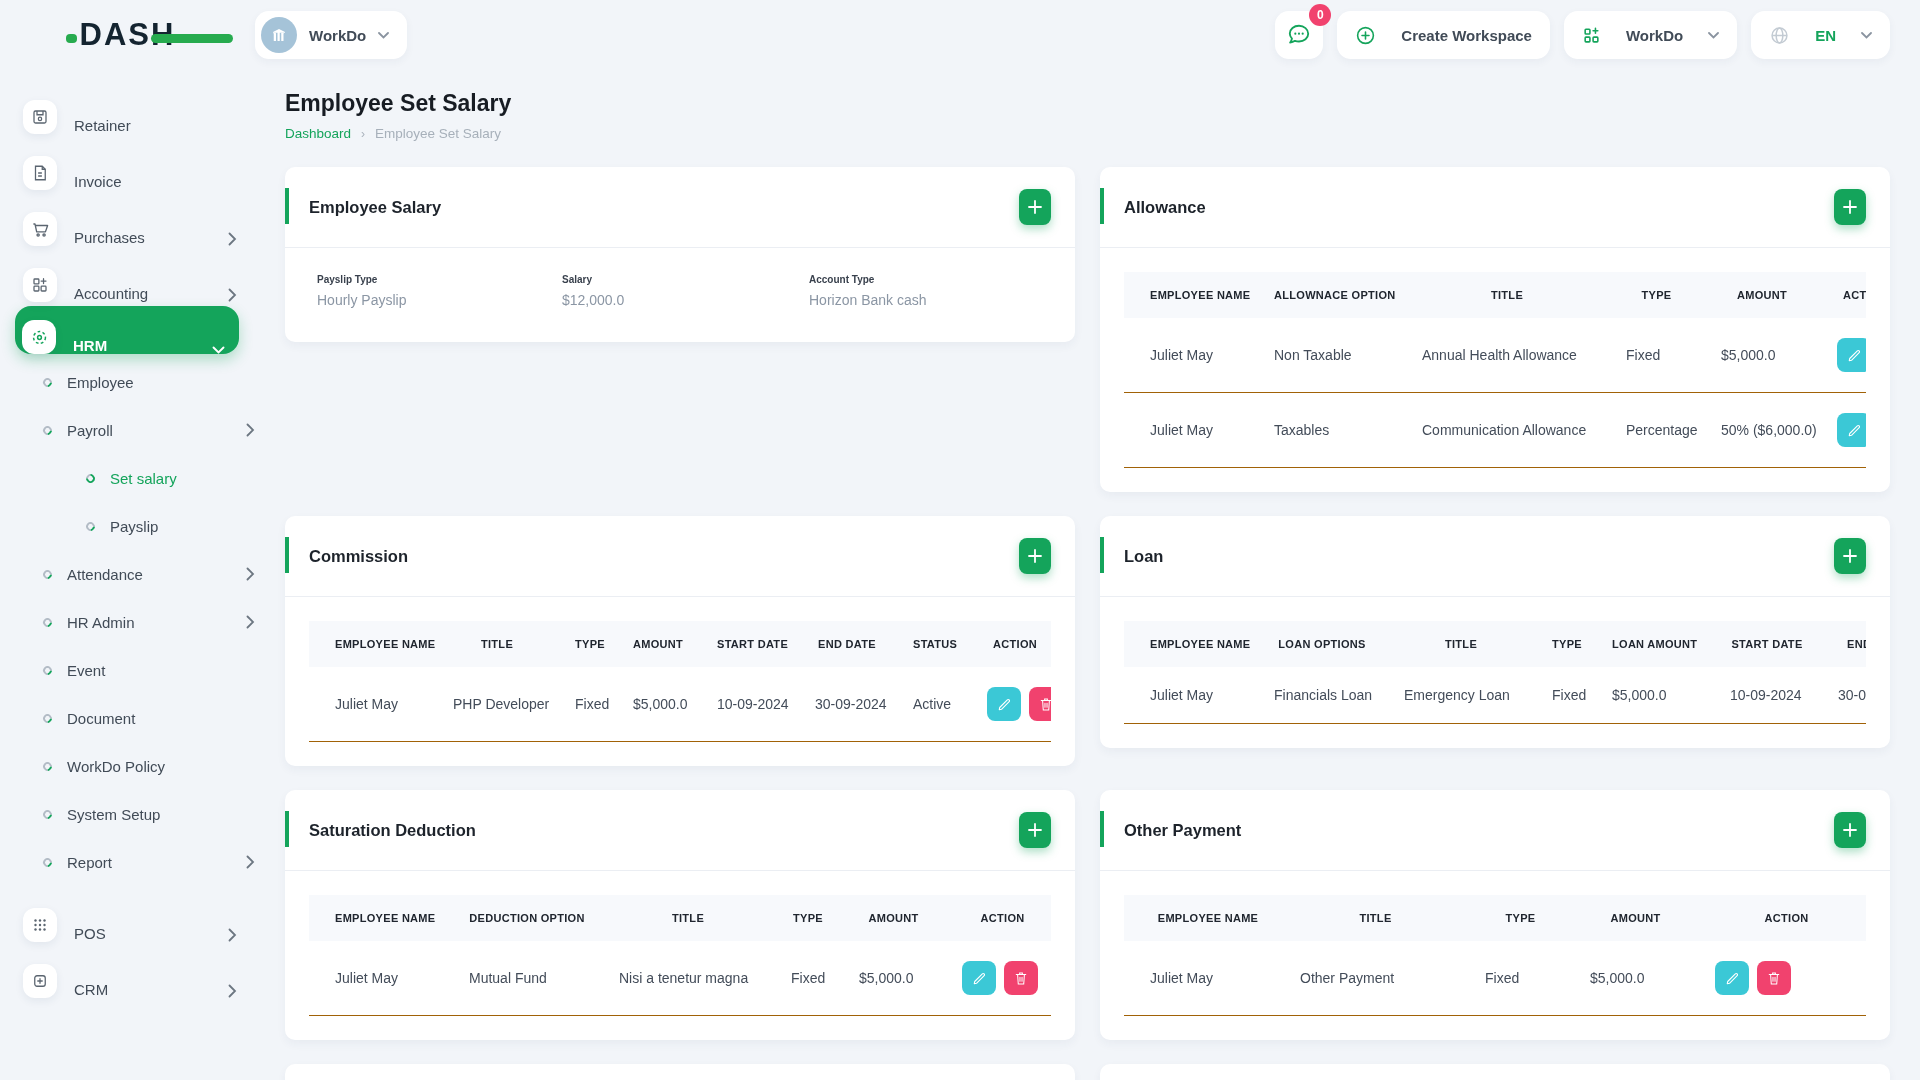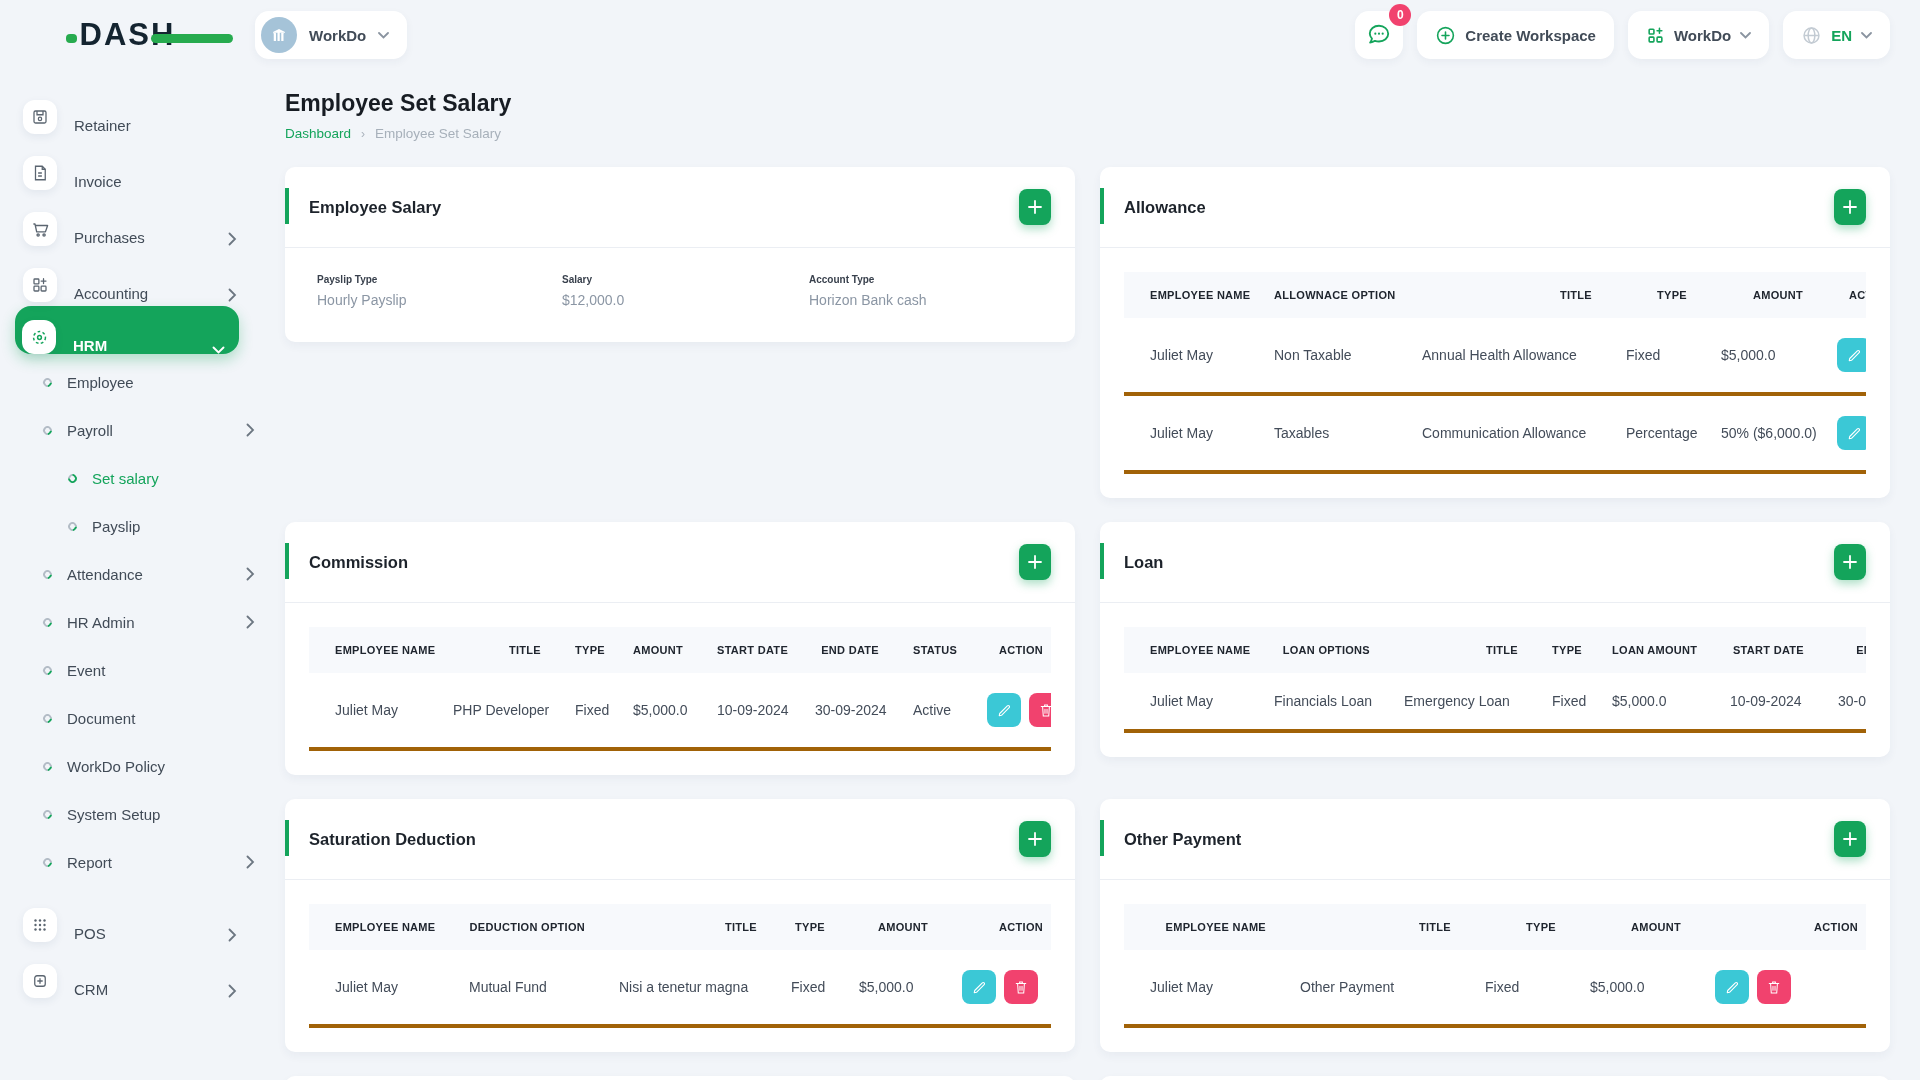--- a/index.html
+++ b/index.html
@@ -19,34 +19,34 @@
   .pill { background:#fff; border-radius:14px; box-shadow:0 3px 8px rgba(40,60,100,.05);
           display:flex; align-items:center; height:48px; }
   .ws-pill { padding:6px 18px 6px 6px; gap:12px; cursor:pointer; }
   .avatar { width:36px; height:36px; border-radius:50%; background:#a5c3d8; display:flex; align-items:center; justify-content:center; }
   .pill-label { font-size:15px; font-weight:600; color:#414b57; }
   .topbar-right { margin-left:auto; margin-right:30px; display:flex; align-items:center; gap:14px; }
   .icon-pill { width:48px; justify-content:center; position:relative; cursor:pointer; }
   .badge { position:absolute; top:-7px; right:-8px; min-width:22px; height:22px; border-radius:50%;
            background:#f1426e; color:#fff; font-size:12px; font-weight:700;
            display:flex; align-items:center; justify-content:center; }
-  .btn-pill { padding:0 18px; gap:9px; cursor:pointer; }
+  .btn-pill { padding:0 18px; gap:25px; cursor:pointer; }
   .chev { display:inline-flex; }
   
   .sidebar { position:fixed; top:70px; left:0; width:255px; bottom:0; padding-top:8px; z-index:10; }
   .side-item { display:flex; align-items:flex-end; height:56px; padding:0 18px 0 23px; cursor:pointer; }
   .icon-box { width:34px; height:34px; border-radius:12px; background:#fff;
               box-shadow:0 3px 8px rgba(40,60,100,.08); display:flex; align-items:center; justify-content:center; flex:0 0 34px; }
   .side-label { margin-left:17px; font-size:15px; color:#414b57; }
   .side-chev { margin-left:auto; }
   .side-item.hrm-active { background:#14a45b; border-radius:16px; margin:4px 16px 4px 15px; height:48px; padding:0 14px 0 7px; box-shadow:0 6px 14px rgba(20,164,91,.3); }
   .side-item.hrm-active .side-label { color:#fff; font-weight:700; }
   .sub-item { display:flex; align-items:center; height:48px; padding-left:43px; cursor:pointer; font-size:15px; color:#414b57; }
   .sub-item .side-label { margin-left:15px; }
-  .sub-item.deep { padding-left:68px; }
+  .sub-item.deep { padding-left:86px; }
   .bullet { width:9px; height:9px; border-radius:50%; border:2px solid #b3bcc6; border-bottom-color:#14a45b; transform:rotate(-45deg); flex:0 0 9px; }
   .bullet.active { border-color:#14a45b; border-top-color:#b3bcc6; }
   .sub-item.active .side-label { color:#14a45b; }
   
   .main { margin-left:255px; padding:90px 30px 0 30px; }
   .page-title { font-size:23px; font-weight:700; color:#171c23; }
   .breadcrumb { display:flex; align-items:center; gap:10px; margin-top:9px; font-size:13.5px; }
   .crumb-home { color:#14a45b; cursor:pointer; }
   .crumb-sep { color:#aab3bd; font-size:12px; }
   .crumb-current { color:#a7b0ba; }
@@ -58,22 +58,22 @@
   .add-btn { width:32px; height:36px; border:none; border-radius:8px; background:#14a45b; color:#fff;
              display:flex; align-items:center; justify-content:center; cursor:pointer; box-shadow:0 4px 10px rgba(20,164,91,.35); }
   
   .fields { display:grid; grid-template-columns:245px 247px 1fr; padding:26px 32px 34px; }
   .field-label { font-size:10px; font-weight:700; color:#39414d; }
   .field-value { font-size:14px; color:#8b96a4; margin-top:7px; }
   
   .table-wrap { margin:24px; overflow:hidden; }
   table { border-collapse:collapse; table-layout:fixed; }
   th { background:#f7f9fc; font-size:11px; font-weight:700; letter-spacing:.3px; color:#20262f;
-       text-transform:uppercase; text-align:right; padding:17px 8px 17px 26px; white-space:nowrap; }
-  td { font-size:14px; color:#434c59; padding:20px 8px 20px 26px; border-bottom:4px solid #a16207; white-space:nowrap; }
+       text-transform:uppercase; text-align:center; padding:17px 8px 17px 26px; white-space:nowrap; }
+  td { font-size:14px; color:#434c59; padding:20px 8px 20px 26px; border-bottom:1px solid #a16207; white-space:nowrap; }
   .action-cell { display:flex; gap:8px; }
   .act-btn { width:34px; height:34px; border:none; border-radius:8px; color:#fff;
              display:flex; align-items:center; justify-content:center; cursor:pointer; flex:0 0 34px; }
   .act-edit { background:#3bc8d6; }
   .act-delete { background:#f1426e; }
   svg { display:block; }
 </style>
 </head>
 <body>
 

